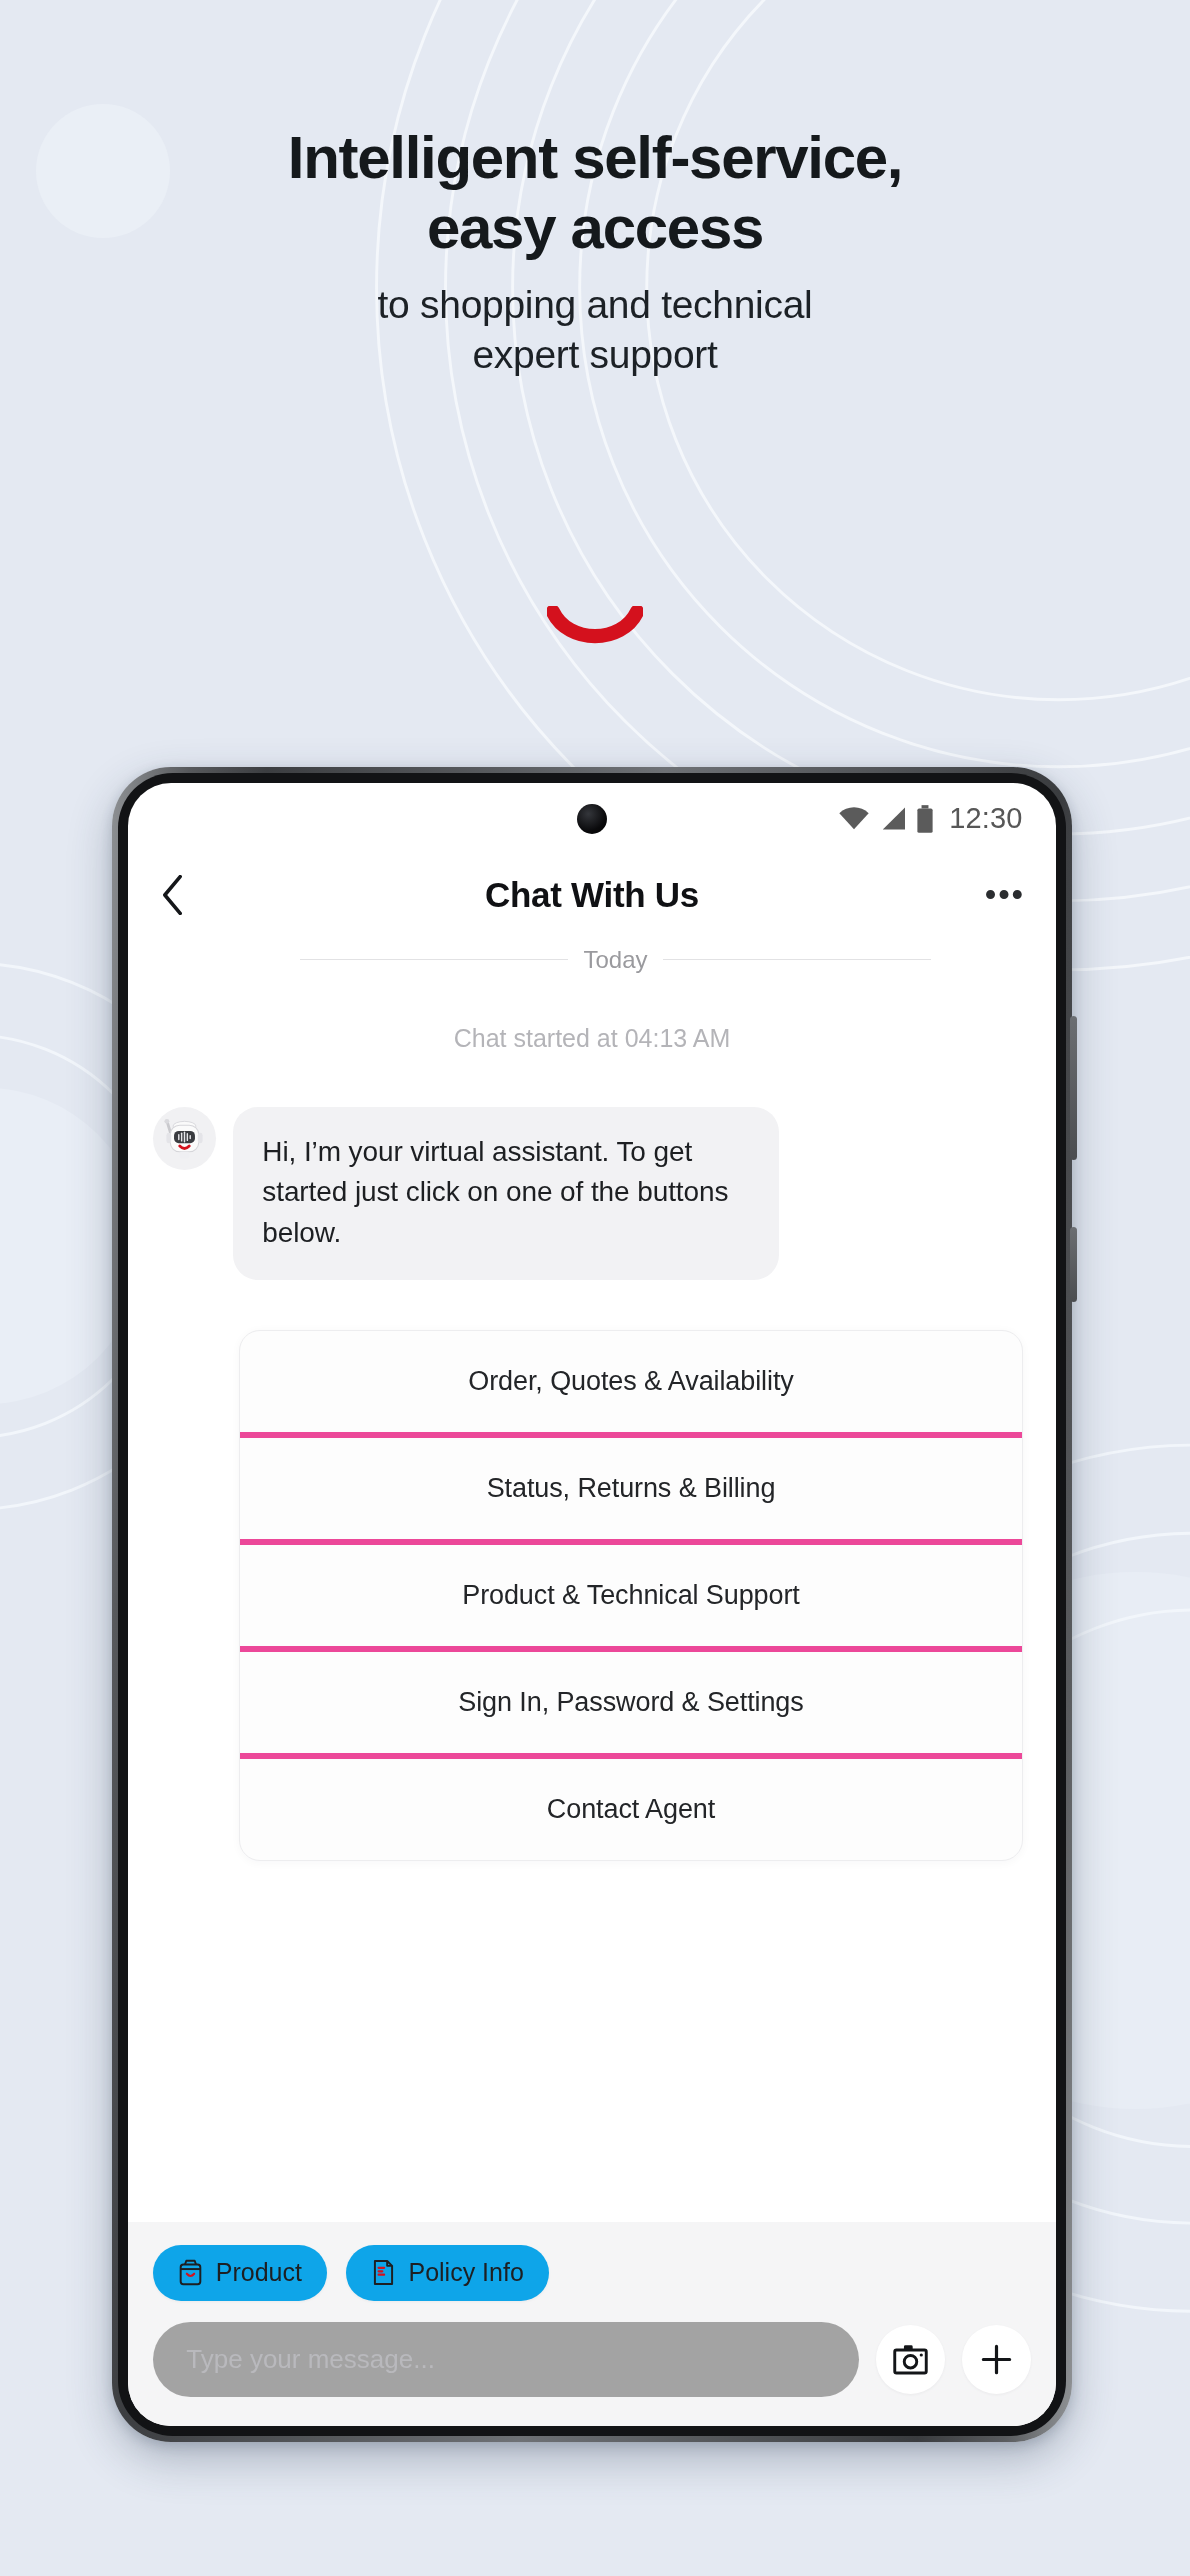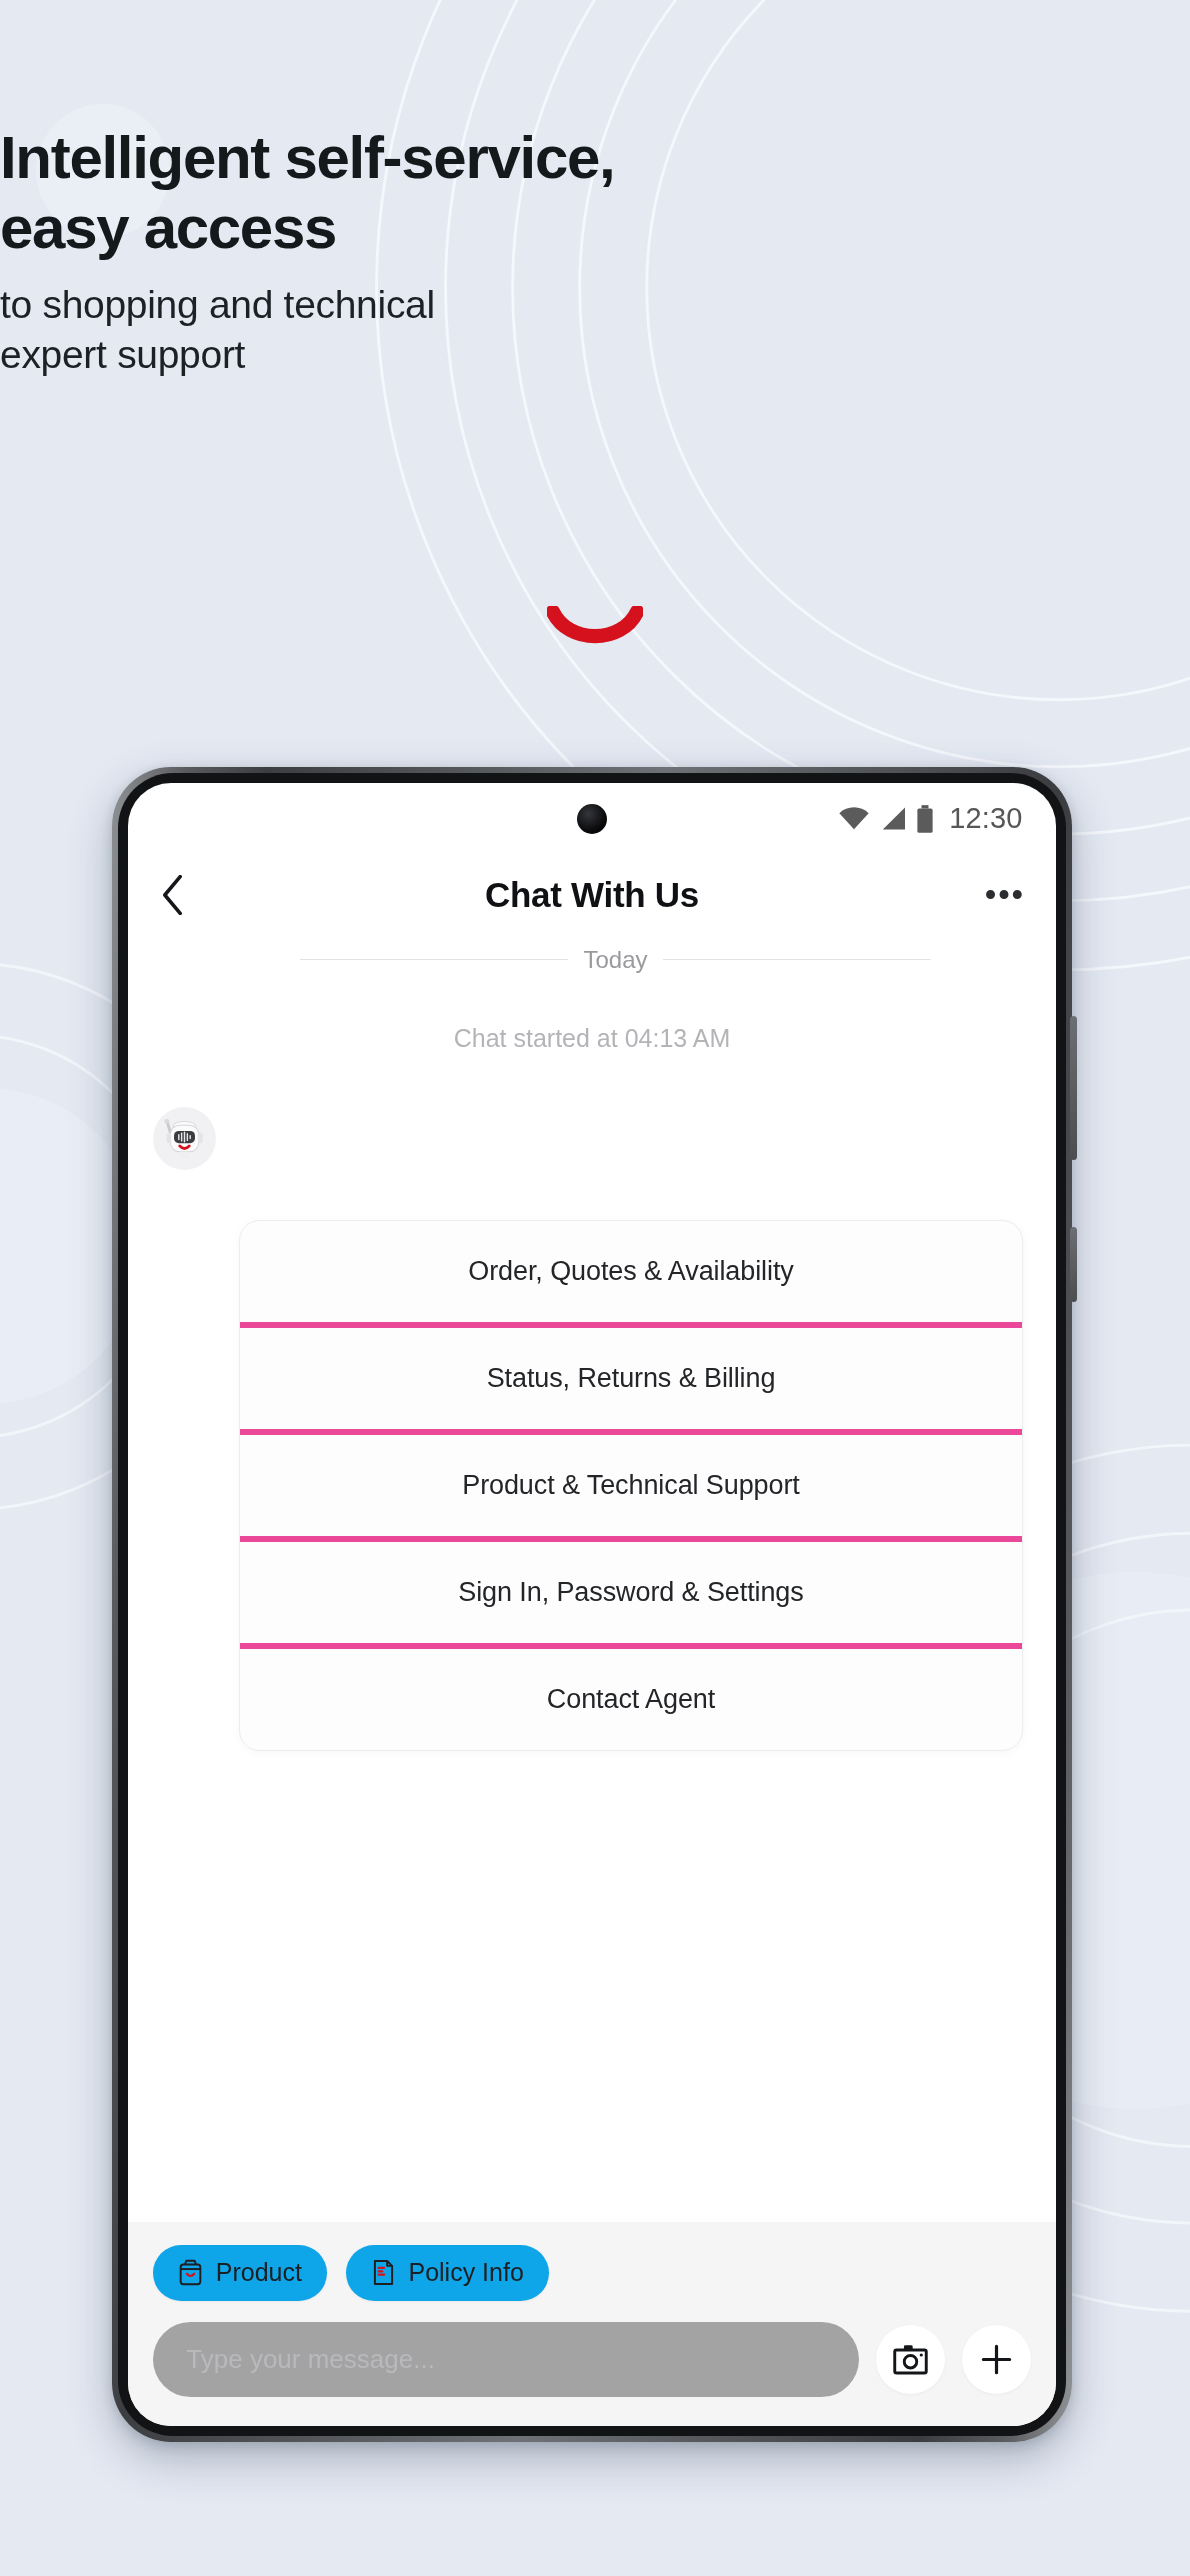--- a/index.html
+++ b/index.html
@@ -29,21 +29,21 @@
   }
   .blob-left {
     position:absolute; left:-172px; top:1088px;
     width:316px; height:316px; border-radius:50%;
     background:#e9eef6;
   }
 
   
   .headline-wrap {
     position:absolute; top:123px; left:0; width:1190px;
-    z-index:5;
+    text-align:center; z-index:5;
   }
   .headline {
     font-size:60px; font-weight:700; color:#15191c;
     line-height:1.17; letter-spacing:-1.3px;
   }
   .subhead {
     margin-top:17px;
     font-size:39px; font-weight:400; color:#1c2126;
     line-height:1.28; letter-spacing:-0.3px;
   }
@@ -299,20 +299,21 @@
             <path d="M31 24.5 L31 34.5"></path>
               <path d="M34 26 L34 33"></path>
             <path d="M37 28 L37 31"></path>
           </g>
           <path d="M26 39 Q31 44 36 39" fill="none" stroke="#d4111d" stroke-width="3" stroke-linecap="round"></path>
           <rect x="12" y="25" width="5" height="11" rx="2.5" fill="#e4e4e8"></rect>
           <rect x="45" y="25" width="5" height="11" rx="2.5" fill="#e4e4e8"></rect>
           <rect x="26" y="45" width="10" height="7" rx="2" fill="#efeff2"></rect>
         </svg>
       </div>
+      <div class="bubble">Hi, I’m your virtual assistant. To get started just click on one of the buttons below.</div>
     </div>
 
     <div class="options-card">
       <div class="option">Order, Quotes &amp; Availability</div>
       <div class="option">Status, Returns &amp; Billing</div>
       <div class="option">Product &amp; Technical Support</div>
       <div class="option">Sign In, Password &amp; Settings</div>
       <div class="option">Contact Agent</div>
     </div>
 

